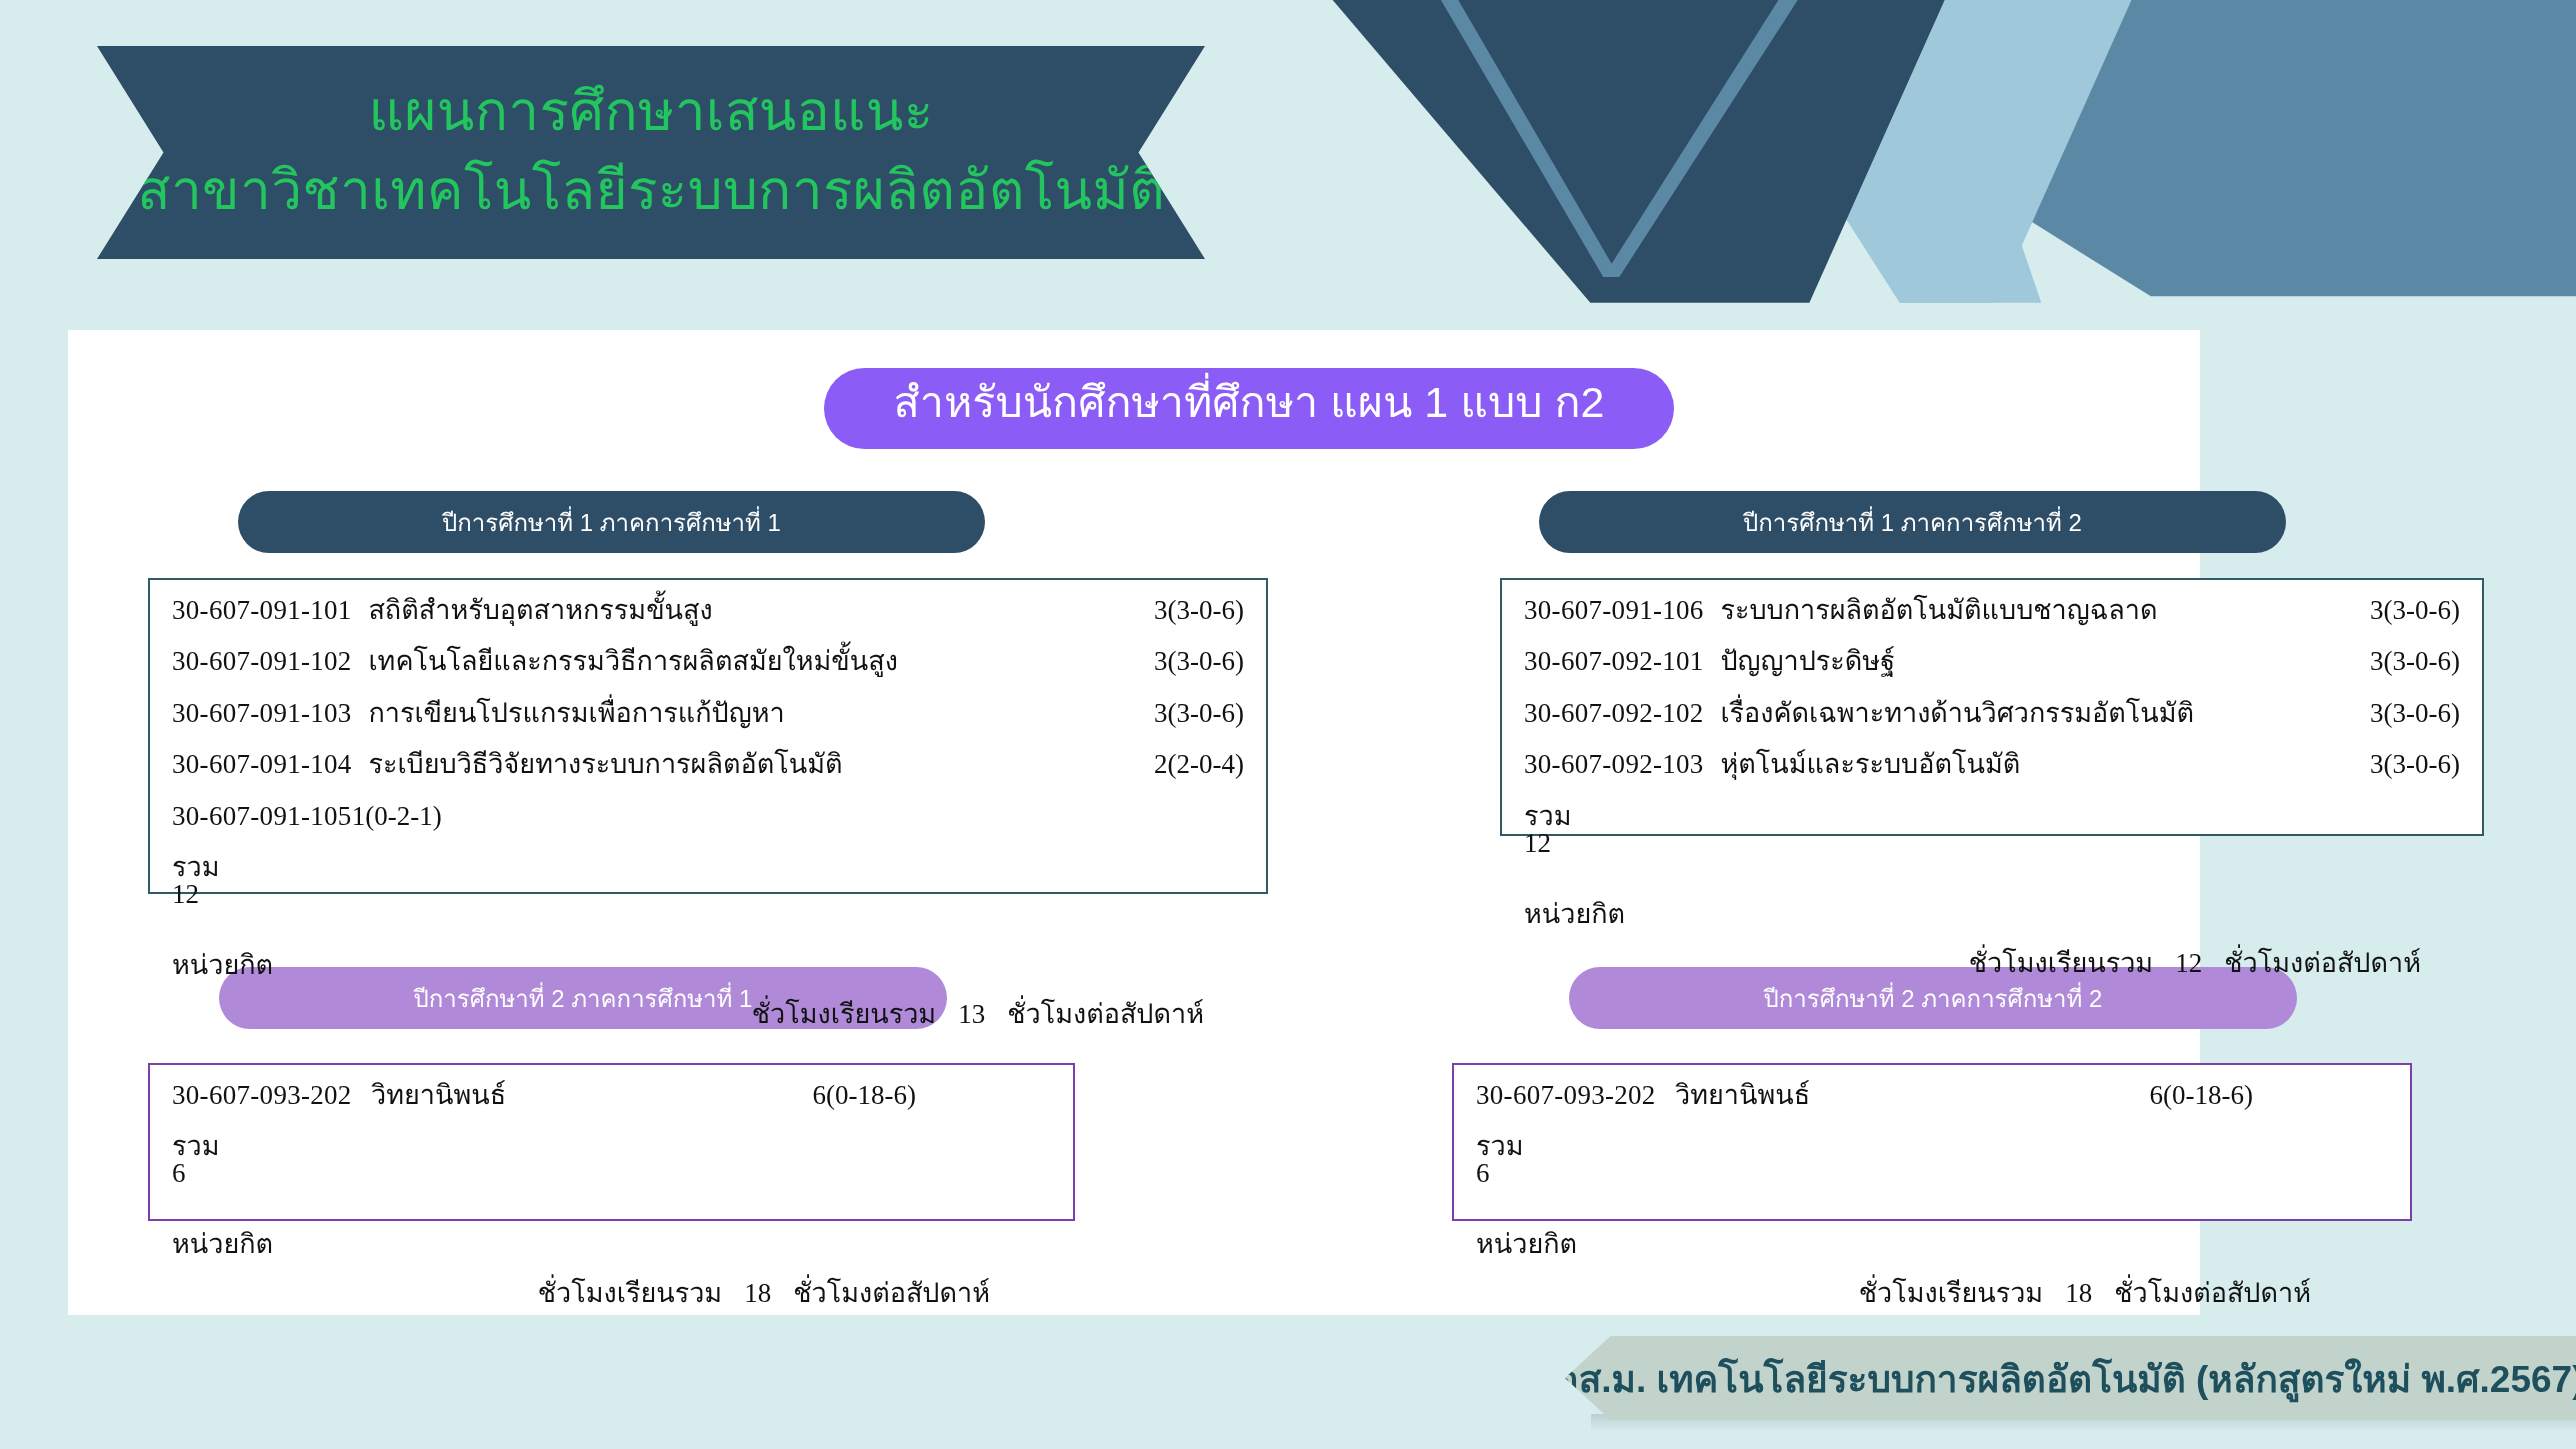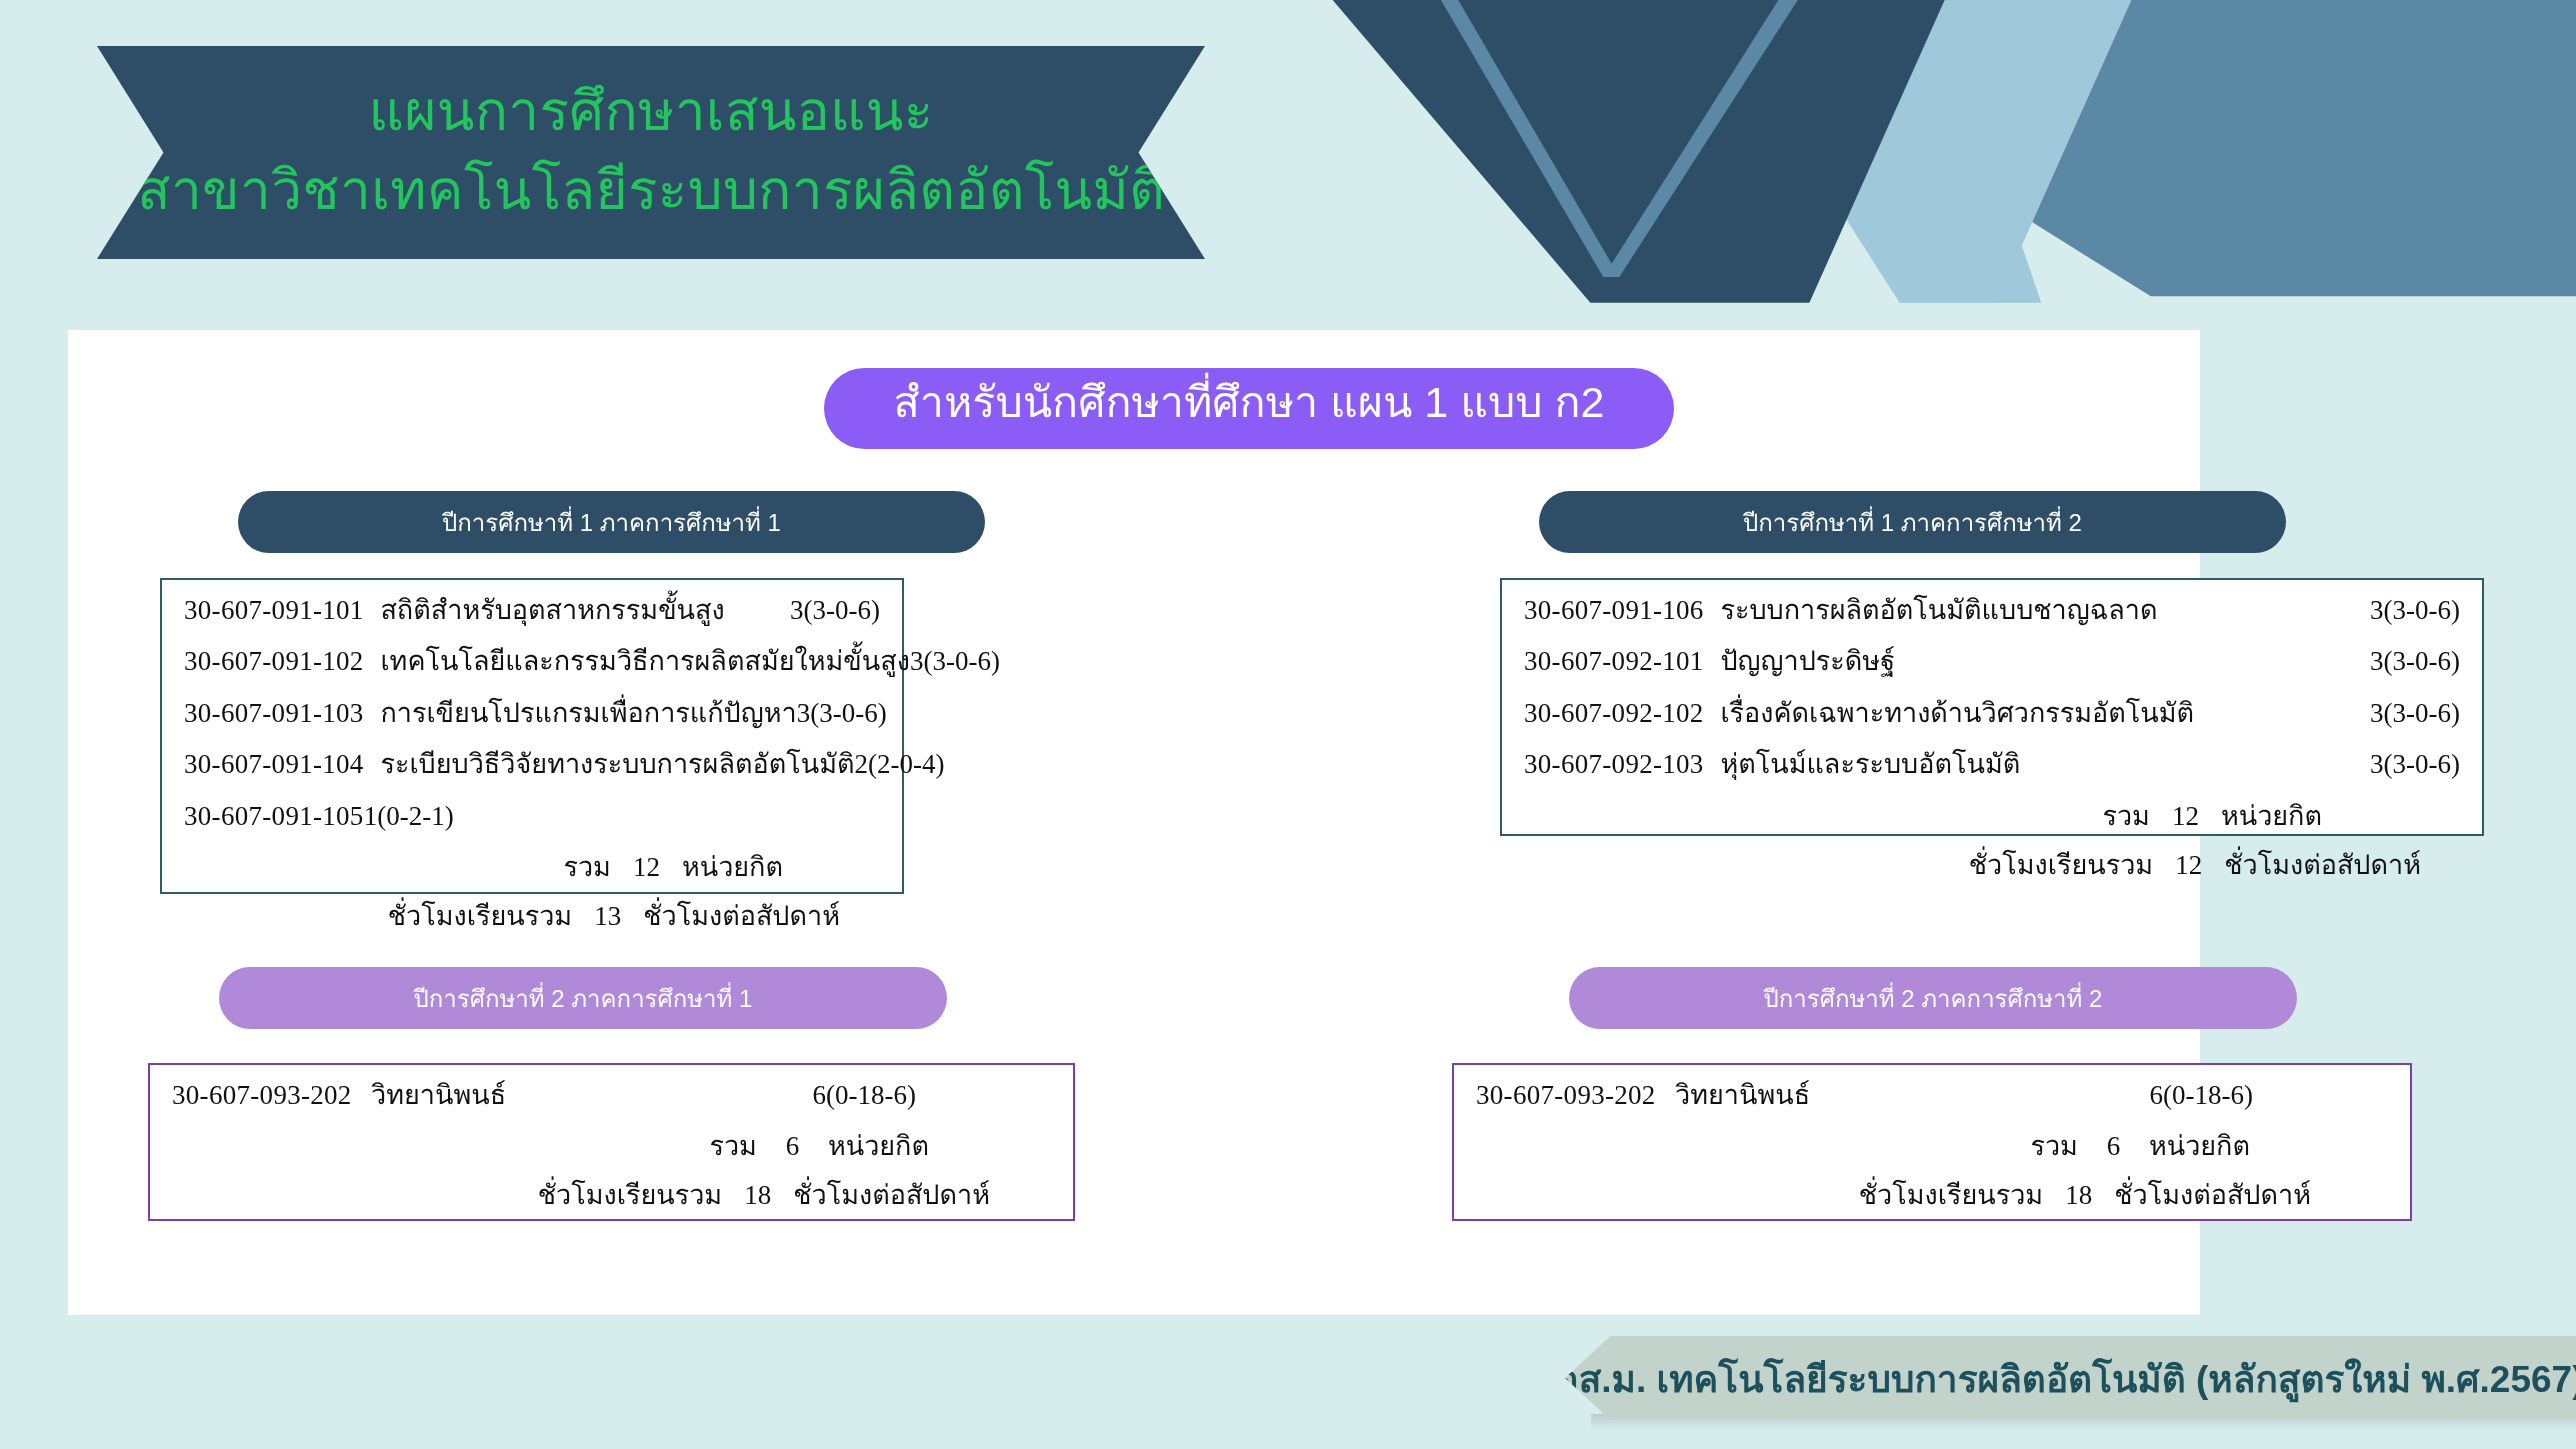--- a/index.html
+++ b/index.html
@@ -55,40 +55,40 @@
   #pill-y2s2{left:1569px;top:967px;width:728px;}
 
   
   .course-box{
     position:absolute;box-sizing:border-box;background:#fff;
     padding:16.7px 22px 11.6px 22px;
   }
   .box-teal{border:2.6px solid #2e5b66;}
   .box-purple{border:2.6px solid #7a3fa8;}
 
-  #box-y1s1{left:160px;top:578px;width:744px;height:316px;}
+  #box-y1s1{left:148px;top:578px;width:1120px;height:316px;}
   #box-y1s2{left:1500px;top:578px;width:984px;height:258px;}
   #box-y2s1{left:148px;top:1063px;width:927px;height:158px;}
   #box-y2s2{left:1452px;top:1063px;width:960px;height:158px;}
 
   .crow{display:flex;align-items:baseline;font-size:27px;color:#111;line-height:1;margin-bottom:24.5px;}
   .crow:last-child{margin-bottom:0;}
   .ccode{flex:0 0 auto;font-family:"Liberation Serif","DejaVu Serif",serif;letter-spacing:0.3px;}
   .cname{flex:1 1 auto;padding-left:16.7px;white-space:nowrap;}
   .ccredit{flex:0 0 auto;font-family:"Liberation Serif","DejaVu Serif",serif;text-align:right;}
 
   
   .crow.thesis .cname{padding-left:19.3px;}
   .crow.thesis .ccredit{padding-right:135px;}
 
   .sumrow{display:flex;align-items:baseline;font-size:27px;color:#111;line-height:1;margin-top:6.4px;}
   .sumrow .lbl{flex:1 1 auto;text-align:right;}
   .sumrow .val{flex:0 0 71px;text-align:center;font-family:"Liberation Serif","DejaVu Serif",serif;}
   .sumrow .unit{flex:0 0 auto;white-space:nowrap;}
-  .sumrow.credits{padding-right:97px;}
+  .sumrow.credits{padding-right:97px;flex-direction:column;}
   .sumrow.hours{margin-top:22px;padding-right:40px;}
 
   
   #box-y1s2 .sumrow.credits{padding-right:138px;}
   #box-y1s2 .sumrow.hours{padding-right:39px;}
   #box-y2s1 .sumrow.credits{padding-right:122px;}
   #box-y2s1 .sumrow.hours{padding-right:61px;}
   #box-y2s2 .sumrow.credits{padding-right:138px;}
   #box-y2s2 .sumrow.hours{padding-right:77px;}
 

